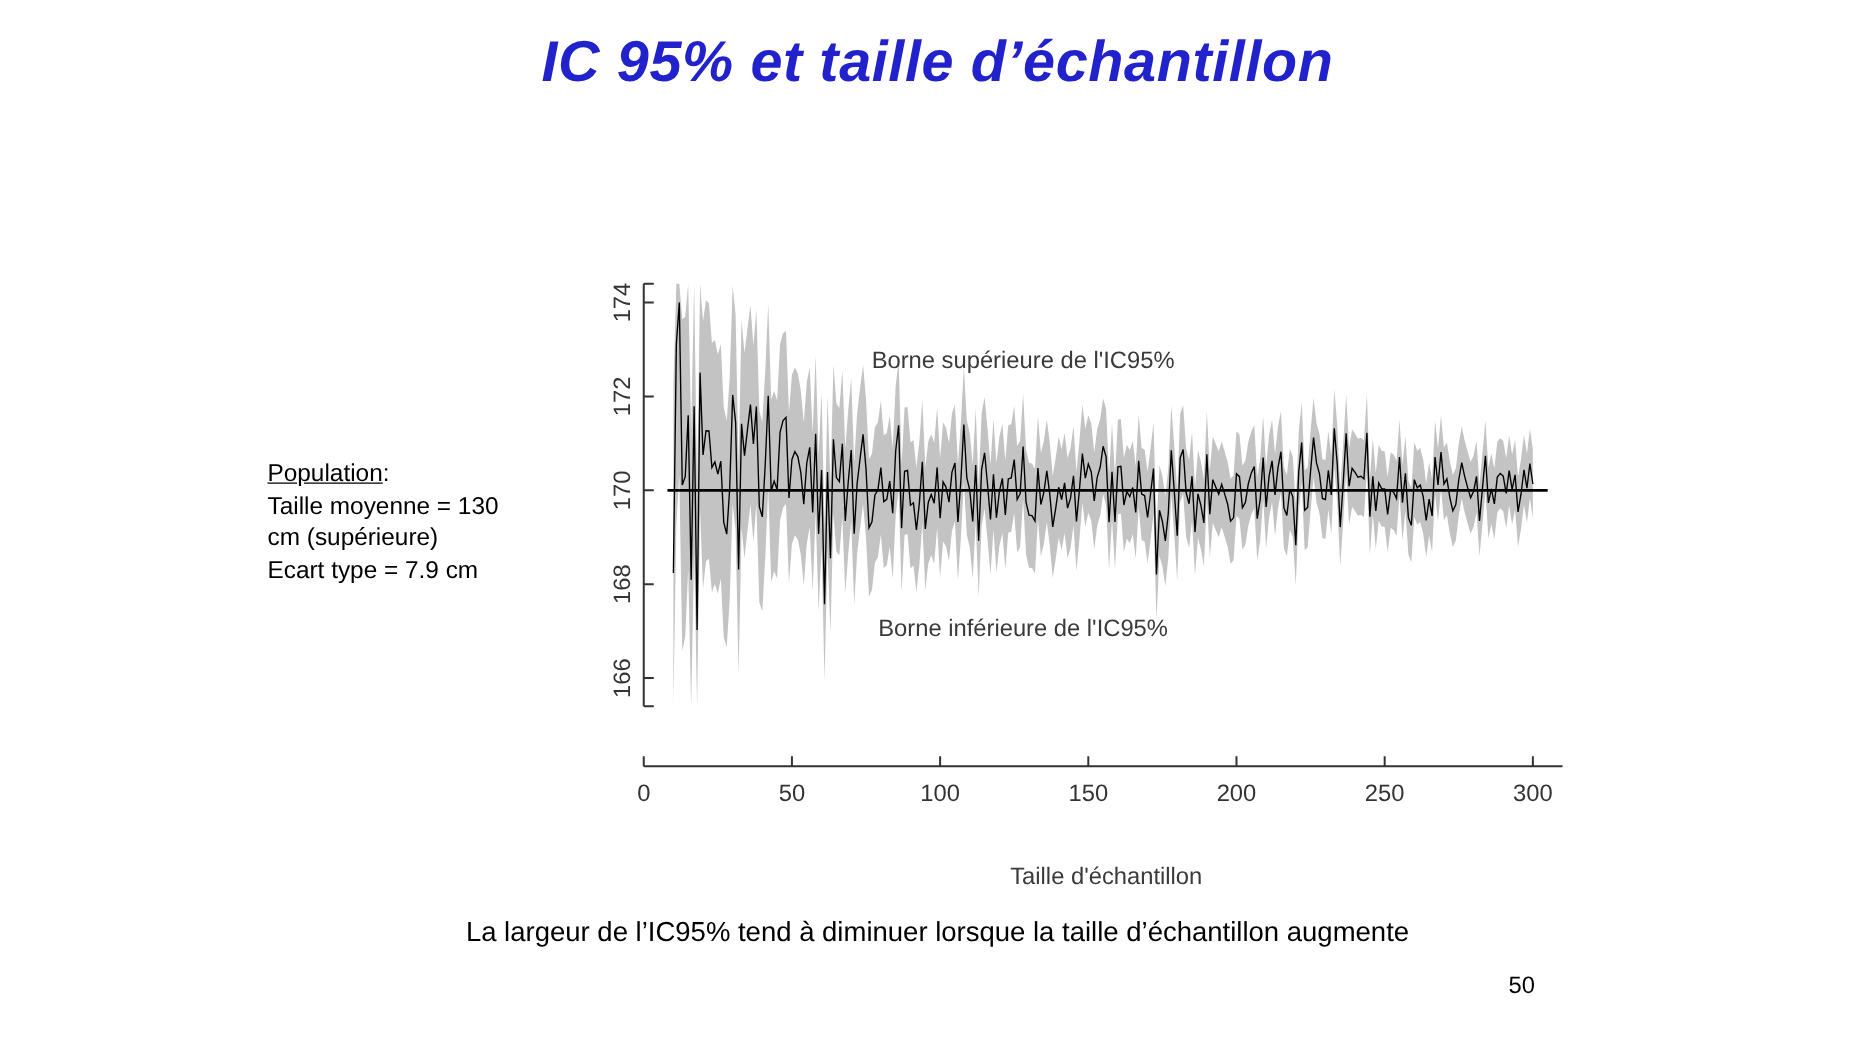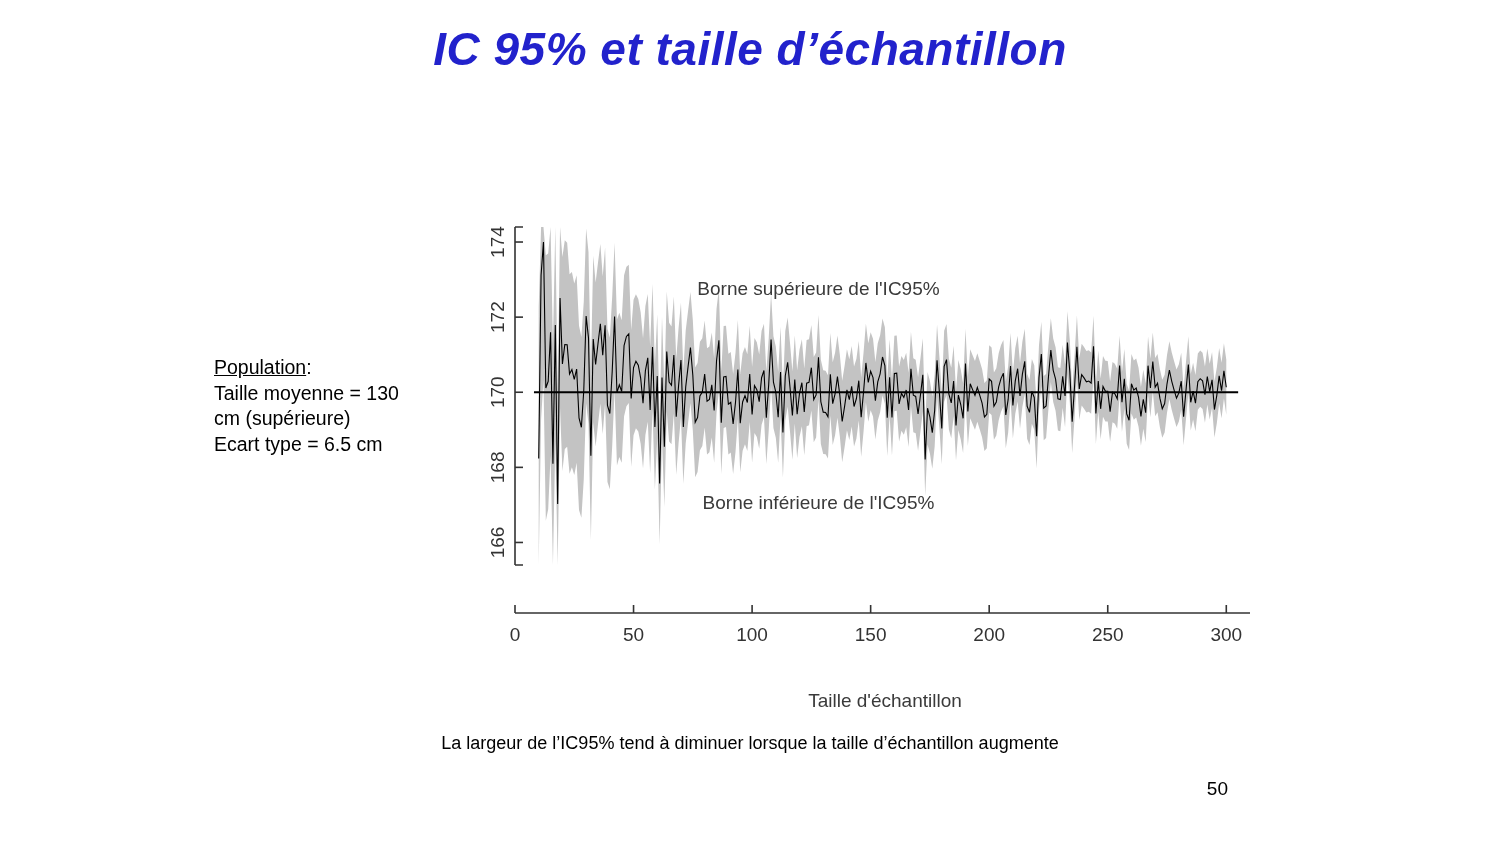--- a/index.html
+++ b/index.html
@@ -27,36 +27,36 @@
     text-align: center;
     font-size: 46px;
     font-weight: bold;
     font-style: italic;
     color: #2222cc;
     letter-spacing: 0.5px;
   }
   #population-note {
     position: absolute;
     left: 214px;
-    top: 355px;
+    top: 367px;
     width: 250px;
     font-size: 19.5px;
     line-height: 1.32;
     color: #000000;
   }
   #population-note .underlined {
     text-decoration: underline;
   }
   #caption {
     position: absolute;
     left: 0;
     top: 733px;
     width: 1500px;
     text-align: center;
-    font-size: 18px;
+    font-size: 22px;
     color: #000000;
   }
   #page-number {
     position: absolute;
     right: 272px;
     top: 778px;
     font-size: 19px;
     color: #000000;
   }
 
@@ -112,21 +112,21 @@
 <body>
 
 <div id="slide">
 
   <div id="slide-title">IC 95% et taille d’échantillon</div>
 
   <div id="population-note">
     <span class="underlined">Population</span><span>:</span><br>
     <span>Taille moyenne = 130</span><br>
     <span>cm (supérieure)</span><br>
-    <span>Ecart type = 6.5 cm</span>
+    <span>Ecart type = 7.9 cm</span>
   </div>
 
   <div id="chart-area">
     <svg id="plot-svg" width="800" height="540" viewBox="0 0 800 540">
 
       <path id="y-axis" class="axis-line" d="M 68 32 L 60 32 M 60 32 L 60 370 M 60 370 L 68 370"></path>
       <g id="y-ticks">
           <line x1="60" y1="347.46666666666687" x2="68" y2="347.46666666666687" class="axis-line"></line>
           <line x1="60" y1="272.3555555555558" x2="68" y2="272.3555555555558" class="axis-line"></line>
           <line x1="60" y1="197.24444444444464" x2="68" y2="197.24444444444464" class="axis-line"></line>

